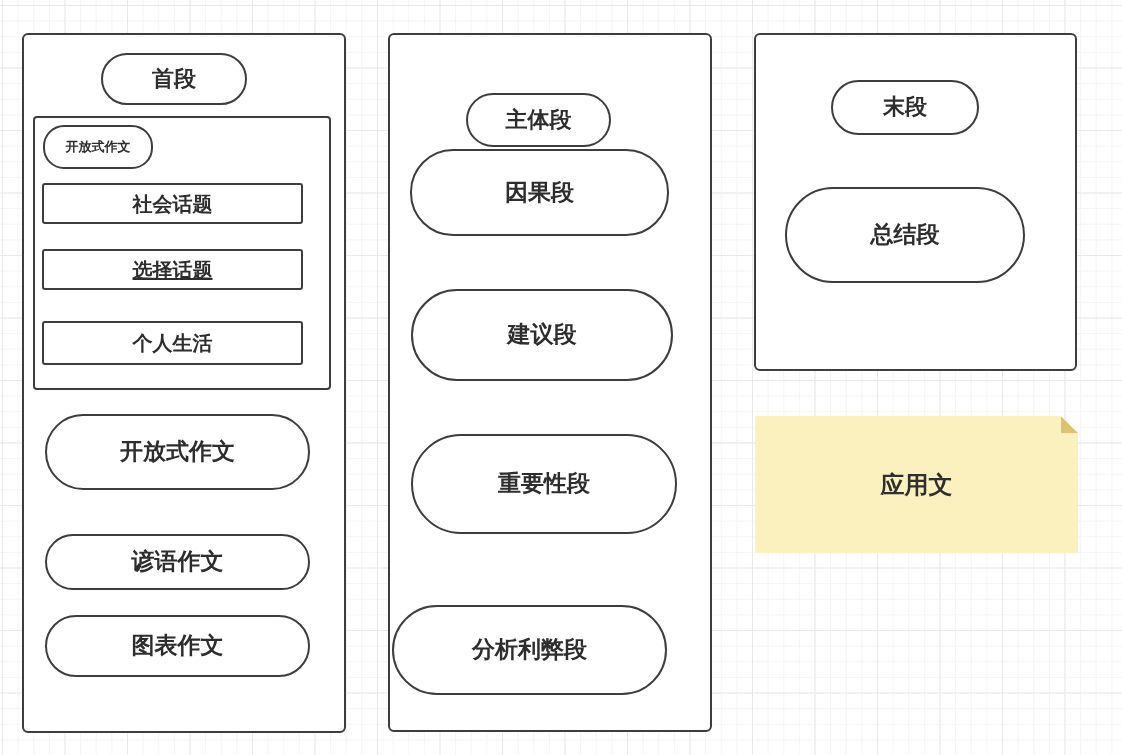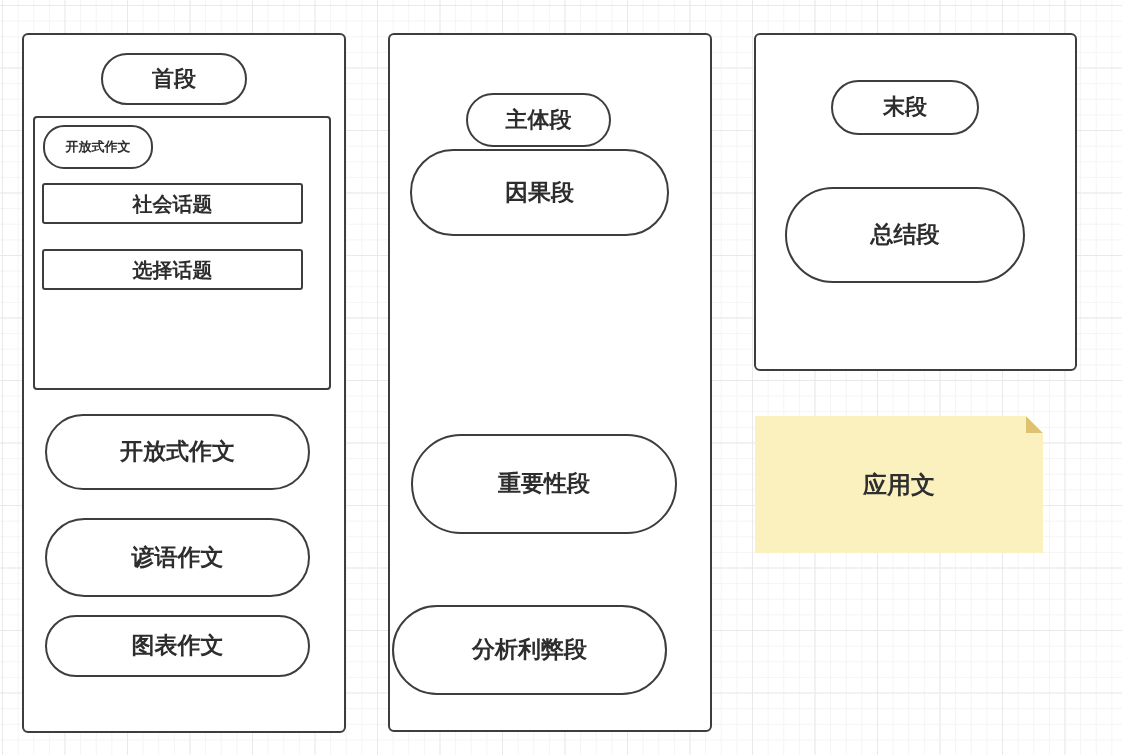--- a/index.html
+++ b/index.html
@@ -71,44 +71,46 @@
   <div class="shape container-box" style="left:22px; top:33px; width:324px; height:700px;"></div>
 
   <div class="shape pill" style="left:101px; top:53px; width:146px; height:52px;">首段</div>
 
   <div class="shape" style="left:33px; top:116px; width:298px; height:274px; border-radius:4px;"></div>
 
   <div class="shape pill-sm" style="left:43px; top:125px; width:110px; height:44px;">开放式作文</div>
 
   <div class="shape topic-rect" style="left:42px; top:183px; width:261px; height:41px;">社会话题</div>
 
-  <div class="shape topic-rect" style="left:42px; top:249px; width:261px; height:41px;">选择话题</div>
+  <div class="shape topic-rect" style="left:42px; top:249px; width:261px; height:41px;text-decoration:underline;">选择话题</div>
 
+  <div class="shape topic-rect" style="left:42px; top:321px; width:261px; height:44px;">个人生活</div>
 
   <div class="shape stadium" style="left:45px; top:414px; width:265px; height:76px; border-radius:38px;">开放式作文</div>
 
-  <div class="shape stadium" style="left:45px; top:518px; width:265px; height:79px; border-radius:40px;">谚语作文</div>
+  <div class="shape stadium" style="left:45px; top:534px; width:265px; height:56px; border-radius:40px;">谚语作文</div>
 
   <div class="shape stadium" style="left:45px; top:615px; width:265px; height:62px; border-radius:44px;">图表作文</div>
 
   <div class="shape container-box" style="left:388px; top:33px; width:324px; height:699px;"></div>
 
   <div class="shape pill" style="left:466px; top:53px; width:145px; height:54px;margin-top:40px;">主体段</div>
 
   <div class="shape stadium" style="left:410px; top:149px; width:259px; height:87px; border-radius:43px;">因果段</div>
 
+  <div class="shape stadium" style="left:411px; top:289px; width:262px; height:92px; border-radius:46px;">建议段</div>
 
   <div class="shape stadium" style="left:411px; top:434px; width:266px; height:100px; border-radius:50px;">重要性段</div>
 
   <div class="shape stadium" style="left:392px; top:583px; width:275px; height:90px; border-radius:45px;margin-top:22px;">分析利弊段</div>
 
   <div class="shape container-box" style="left:754px; top:33px; width:323px; height:338px;"></div>
 
   <div class="shape pill" style="left:831px; top:52px; width:148px; height:55px;margin-top:28px;">末段</div>
 
   <div class="shape stadium" style="left:785px; top:166px; width:240px; height:96px; border-radius:48px;margin-top:21px;">总结段</div>
 
-  <div class="note" style="left:755px; top:416px; width:288px; height:137px;align-items:center;">
+  <div class="note" style="left:755px; top:416px; width:323px; height:137px;align-items:center;">
     <span class="note-fold"></span>
     <span>应用文</span>
   </div>
 
 </div>
 
 </body></html>

